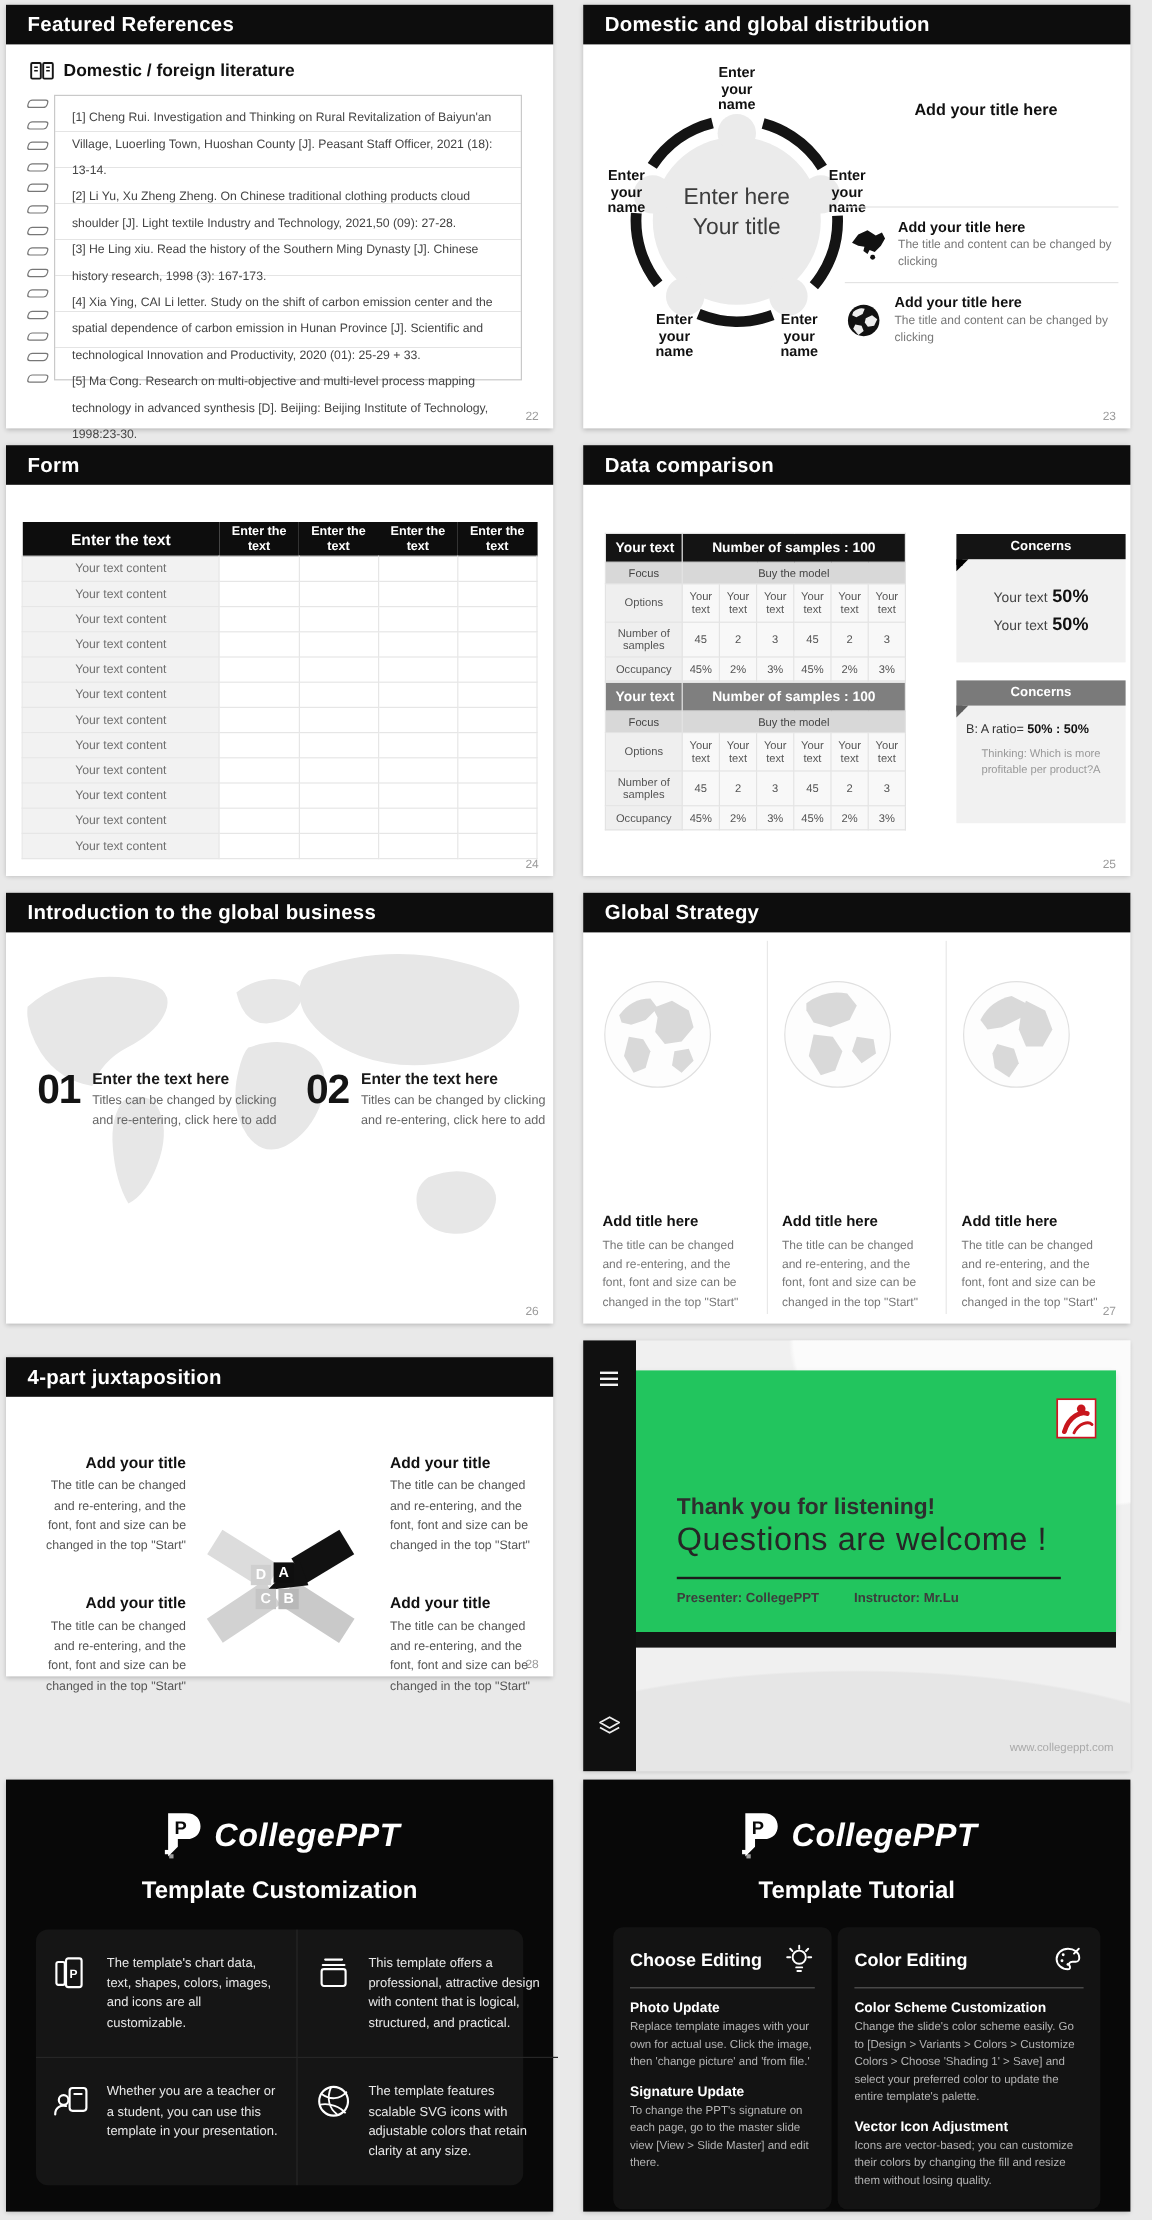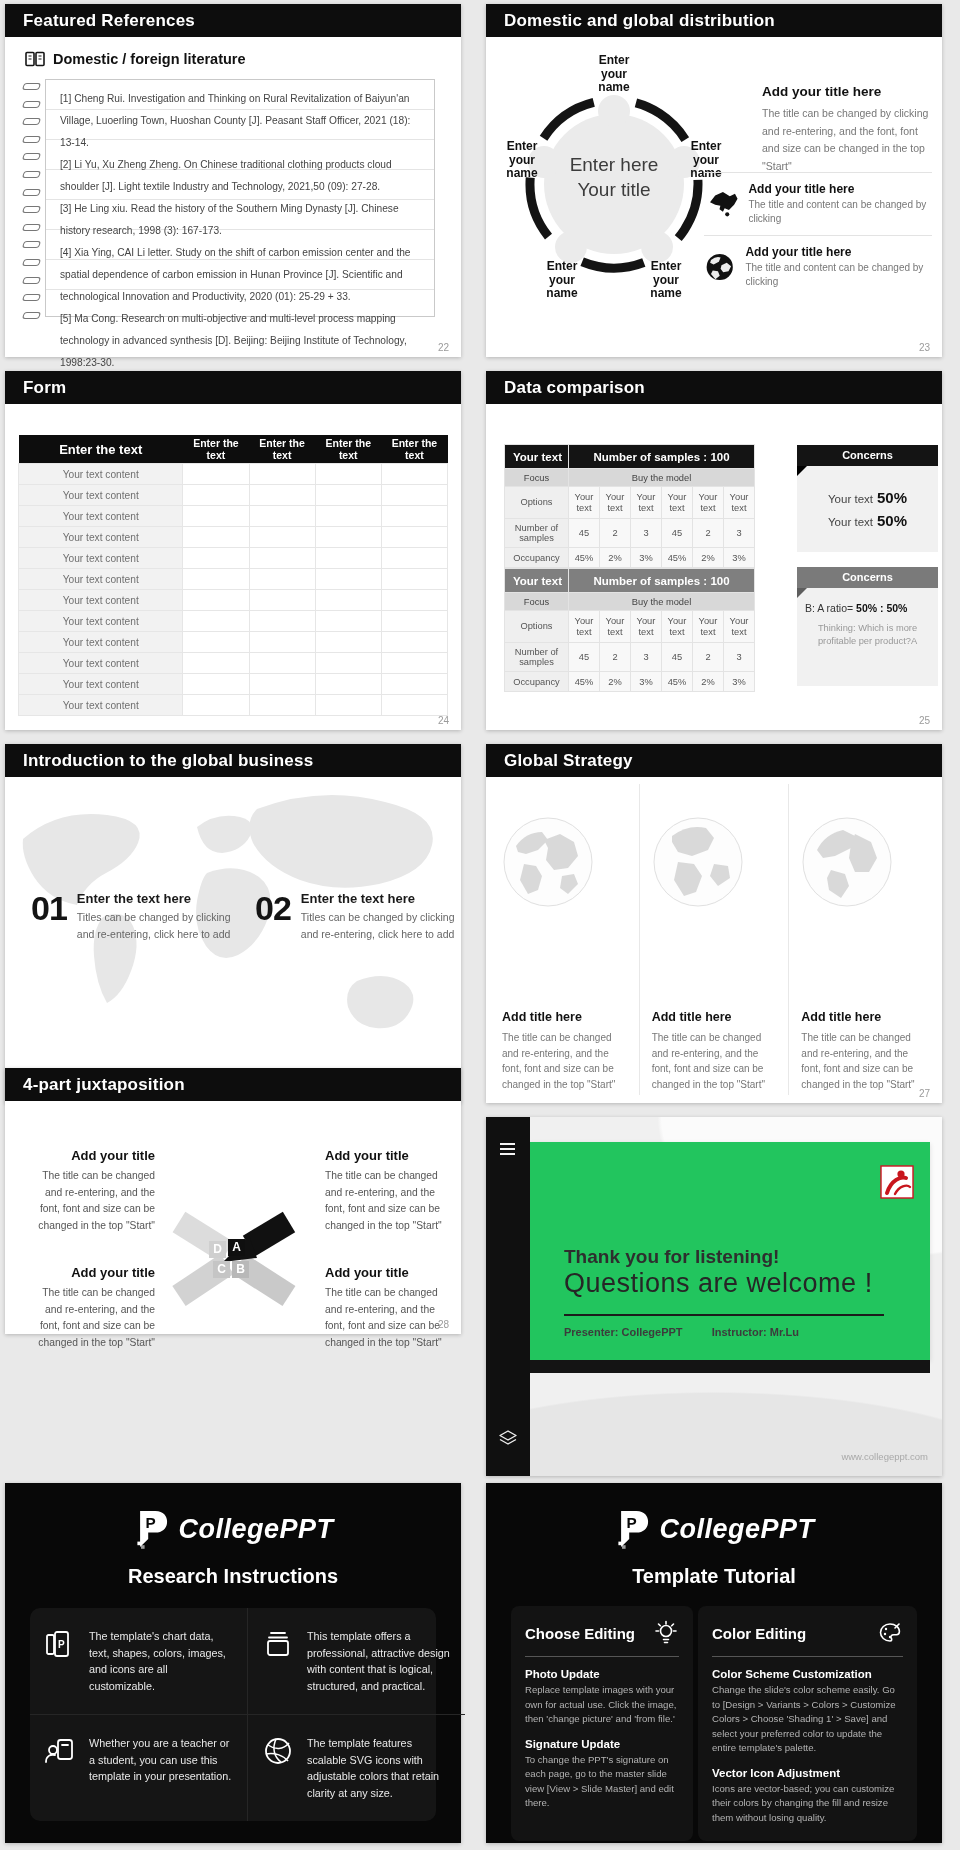--- a/index.html
+++ b/index.html
@@ -188,21 +188,20 @@
         <div>Your title</div>
       </div>
       <div class="dnode" style="left:94px;top:0">Enter your name</div>
       <div class="dnode" style="left:2px;top:86px">Enter your name</div>
       <div class="dnode" style="left:186px;top:86px">Enter your name</div>
       <div class="dnode" style="left:42px;top:206px">Enter your name</div>
       <div class="dnode" style="left:146px;top:206px">Enter your name</div>
     </div>
     <div class="s23r">
       <h3>Add your title here</h3>
-      <p>The title can be changed by clicking and re-entering, and the font, font and size can be changed in the top "Start"</p>
     </div>
     <div class="s23items">
       <div class="s23item">
         <svg width="40" height="34" viewBox="0 0 40 34">
             <path fill="#111" d="M7 15 l6-8 9-4 8 5 6-3 3 6-4 7-6 6-5-2-2 4-4-3 1-4-6-1z"></path>
             <circle cx="27" cy="29" r="2.4" fill="#111"></circle>
           </svg>
         <div class="tx">
             <h4>Add your title here</h4>
         <p>The title and content can be changed by clicking</p>
@@ -505,21 +504,21 @@
               <path d="M30 54 l14 4 4 12-8 12-12-8-2-12z"></path>
             </g>
           </svg>
         <h4>Add title here</h4>
         <p>The title can be changed and re-entering, and the font, font and size can be changed in the top "Start"</p>
       </div>
     </div>
     <span class="pagenum">27</span>
   </section>
 
-  <section class="slide" style="left:5px;top:1068px;height:266px">
+  <section class="slide" style="left:5px;top:1131px;height:266px">
     <header class="bar"><span>4-part juxtaposition</span></header>
     <div class="jx ra" style="left:28px;top:80px;width:122px">
       <h4>Add your title</h4>
       <p>The title can be changed and re-entering, and the font, font and size can be changed in the top "Start"</p>
     </div>
     <div class="jx" style="left:320px;top:80px;width:126px">
       <h4>Add your title</h4>
       <p>The title can be changed and re-entering, and the font, font and size can be changed in the top "Start"</p>
     </div>
     <div class="jx ra" style="left:28px;top:197px;width:122px">
@@ -582,21 +581,21 @@
   <section class="slide dark" style="left:5px;top:1483px;height:360px">
     <div class="brandrow">
       <svg width="36" height="40" viewBox="0 0 40 44">
         <path d="M9 2 h17 c9 0 13 6 13 12 s-4 12-13 12 h-8 v7 l-9 9 z" fill="#fff"></path>
         <text x="15" y="21" font-size="17" font-weight="bold" fill="#080808" font-family="Liberation Sans, sans-serif">P</text>
         <rect x="6" y="36" width="4" height="4" fill="#fff"></rect>
           <rect x="10" y="40" width="4" height="4" fill="#fff" opacity=".6"></rect>
       </svg>
       <span class="brandtxt">CollegePPT</span>
     </div>
-    <h2 class="darkh2">Research Instructions</h2>
+    <h2 class="darkh2">Template Customization</h2>
     <div class="quadgrid">
       <div class="qcell">
         <svg width="32" height="32" viewBox="0 0 32 32">
             <g fill="none" stroke="#fff" stroke-width="1.8">
               <rect x="3" y="7" width="7" height="19" rx="1.5"></rect>
               <rect x="11" y="4" width="13" height="24" rx="2"></rect>
             </g>
             <text x="14" y="20" font-size="10" font-weight="bold" fill="#fff" font-family="Liberation Sans, sans-serif">P</text>
           </svg>
         <p>The template's chart data, text, shapes, colors, images, and icons are all customizable.</p>

